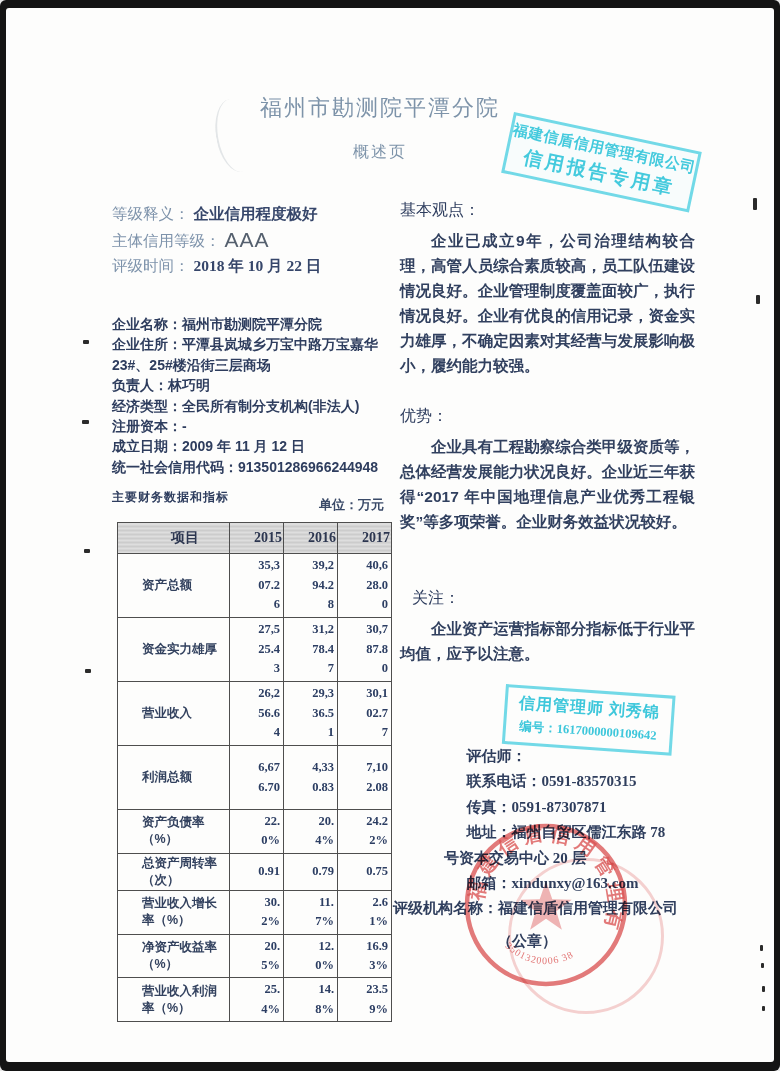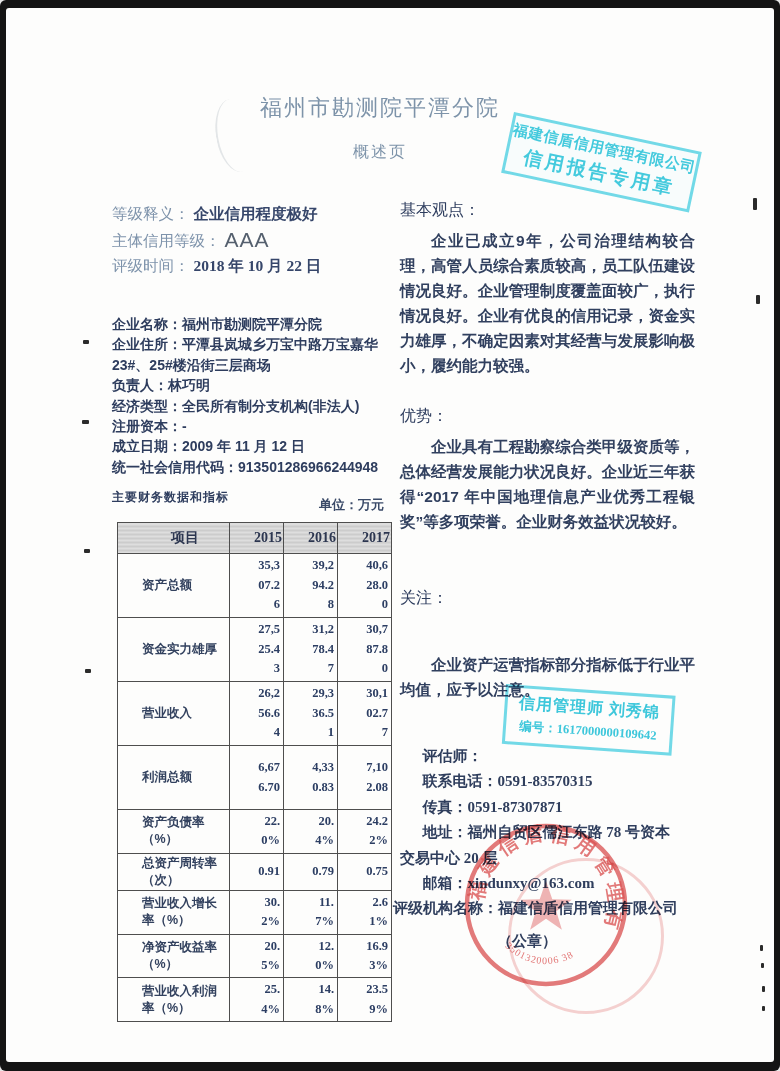--- a/index.html
+++ b/index.html
@@ -45,21 +45,21 @@
   
   .rc-head{position:absolute;left:400px;width:295px;font-family:"Liberation Sans",sans-serif;
     font-size:16px;font-weight:400;color:#2e3d5e;}
   .rc-para{position:absolute;left:400px;width:295px;font-family:"Liberation Sans",sans-serif;
     font-size:15.5px;font-weight:600;color:#31405f;line-height:25px;
     text-align:justify;text-indent:2em;margin:0;}
 
   
   .contact{position:absolute;left:400px;top:744px;width:274px;font-size:15px;font-weight:600;
     color:#2f3e5d;line-height:25.4px;}
-  .ct-line{text-indent:1.5em;}
+  .ct-line{text-indent:1.5em;margin-left:44px;}
   .agency{position:absolute;left:393px;top:899px;width:320px;font-size:15px;font-weight:600;color:#2f3e5d;}
   .seal-note{position:absolute;left:497px;top:932px;font-size:15px;font-weight:600;color:#2f3e5d;}
 
   
   .stamp-report{position:absolute;left:514px;top:112px;width:186px;height:56px;
     border:3px solid rgba(90,213,230,.85);transform:rotate(12deg);transform-origin:top left;
     color:#44cce0;text-align:center;mix-blend-mode:multiply;background:rgba(220,248,252,.15);}
   .stamp-report .l1{font-size:15px;line-height:24px;letter-spacing:.5px;margin-top:2px;font-weight:600;}
   .stamp-report .l2{font-size:19px;line-height:26px;letter-spacing:3px;font-weight:700;}
   .stamp-mgr{position:absolute;left:506px;top:684px;width:164px;height:54px;
@@ -186,22 +186,22 @@
         <td class="num">14.8%</td>
         <td class="num">23.59%</td>
       </tr>
     </tbody>
   </table>
 
   <div class="rc-head" style="top:200px;">基本观点：</div>
   <p class="rc-para" style="top:228px;">企业已成立9年，公司治理结构较合理，高管人员综合素质较高，员工队伍建设情况良好。企业管理制度覆盖面较广，执行情况良好。企业有优良的信用记录，资金实力雄厚，不确定因素对其经营与发展影响极小，履约能力较强。</p>
   <div class="rc-head" style="top:406px;">优势：</div>
   <p class="rc-para" style="top:434px;">企业具有工程勘察综合类甲级资质等，总体经营发展能力状况良好。企业近三年获得“2017 年中国地理信息产业优秀工程银奖”等多项荣誉。企业财务效益状况较好。</p>
-  <div class="rc-head" style="top:588px;">关注：</div>
-  <p class="rc-para" style="top:616px;margin-top:36px;">企业资产运营指标部分指标低于行业平均值，应予以注意。</p>
+  <div class="rc-head" style="top:588px;margin-left:12px;">关注：</div>
+  <p class="rc-para" style="top:616px;">企业资产运营指标部分指标低于行业平均值，应予以注意。</p>
 
   <div class="stamp-mgr">
     <div class="l1">信用管理师  刘秀锦</div>
     <div class="l2">编号：1617000000109642</div>
   </div>
 
   <div class="contact">
     <div class="ct-line"><span>评估师：</span></div>
     <div class="ct-line"><span>联系电话：</span><span>0591-83570315</span></div>
     <div class="ct-line"><span>传真：</span><span>0591-87307871</span></div>

